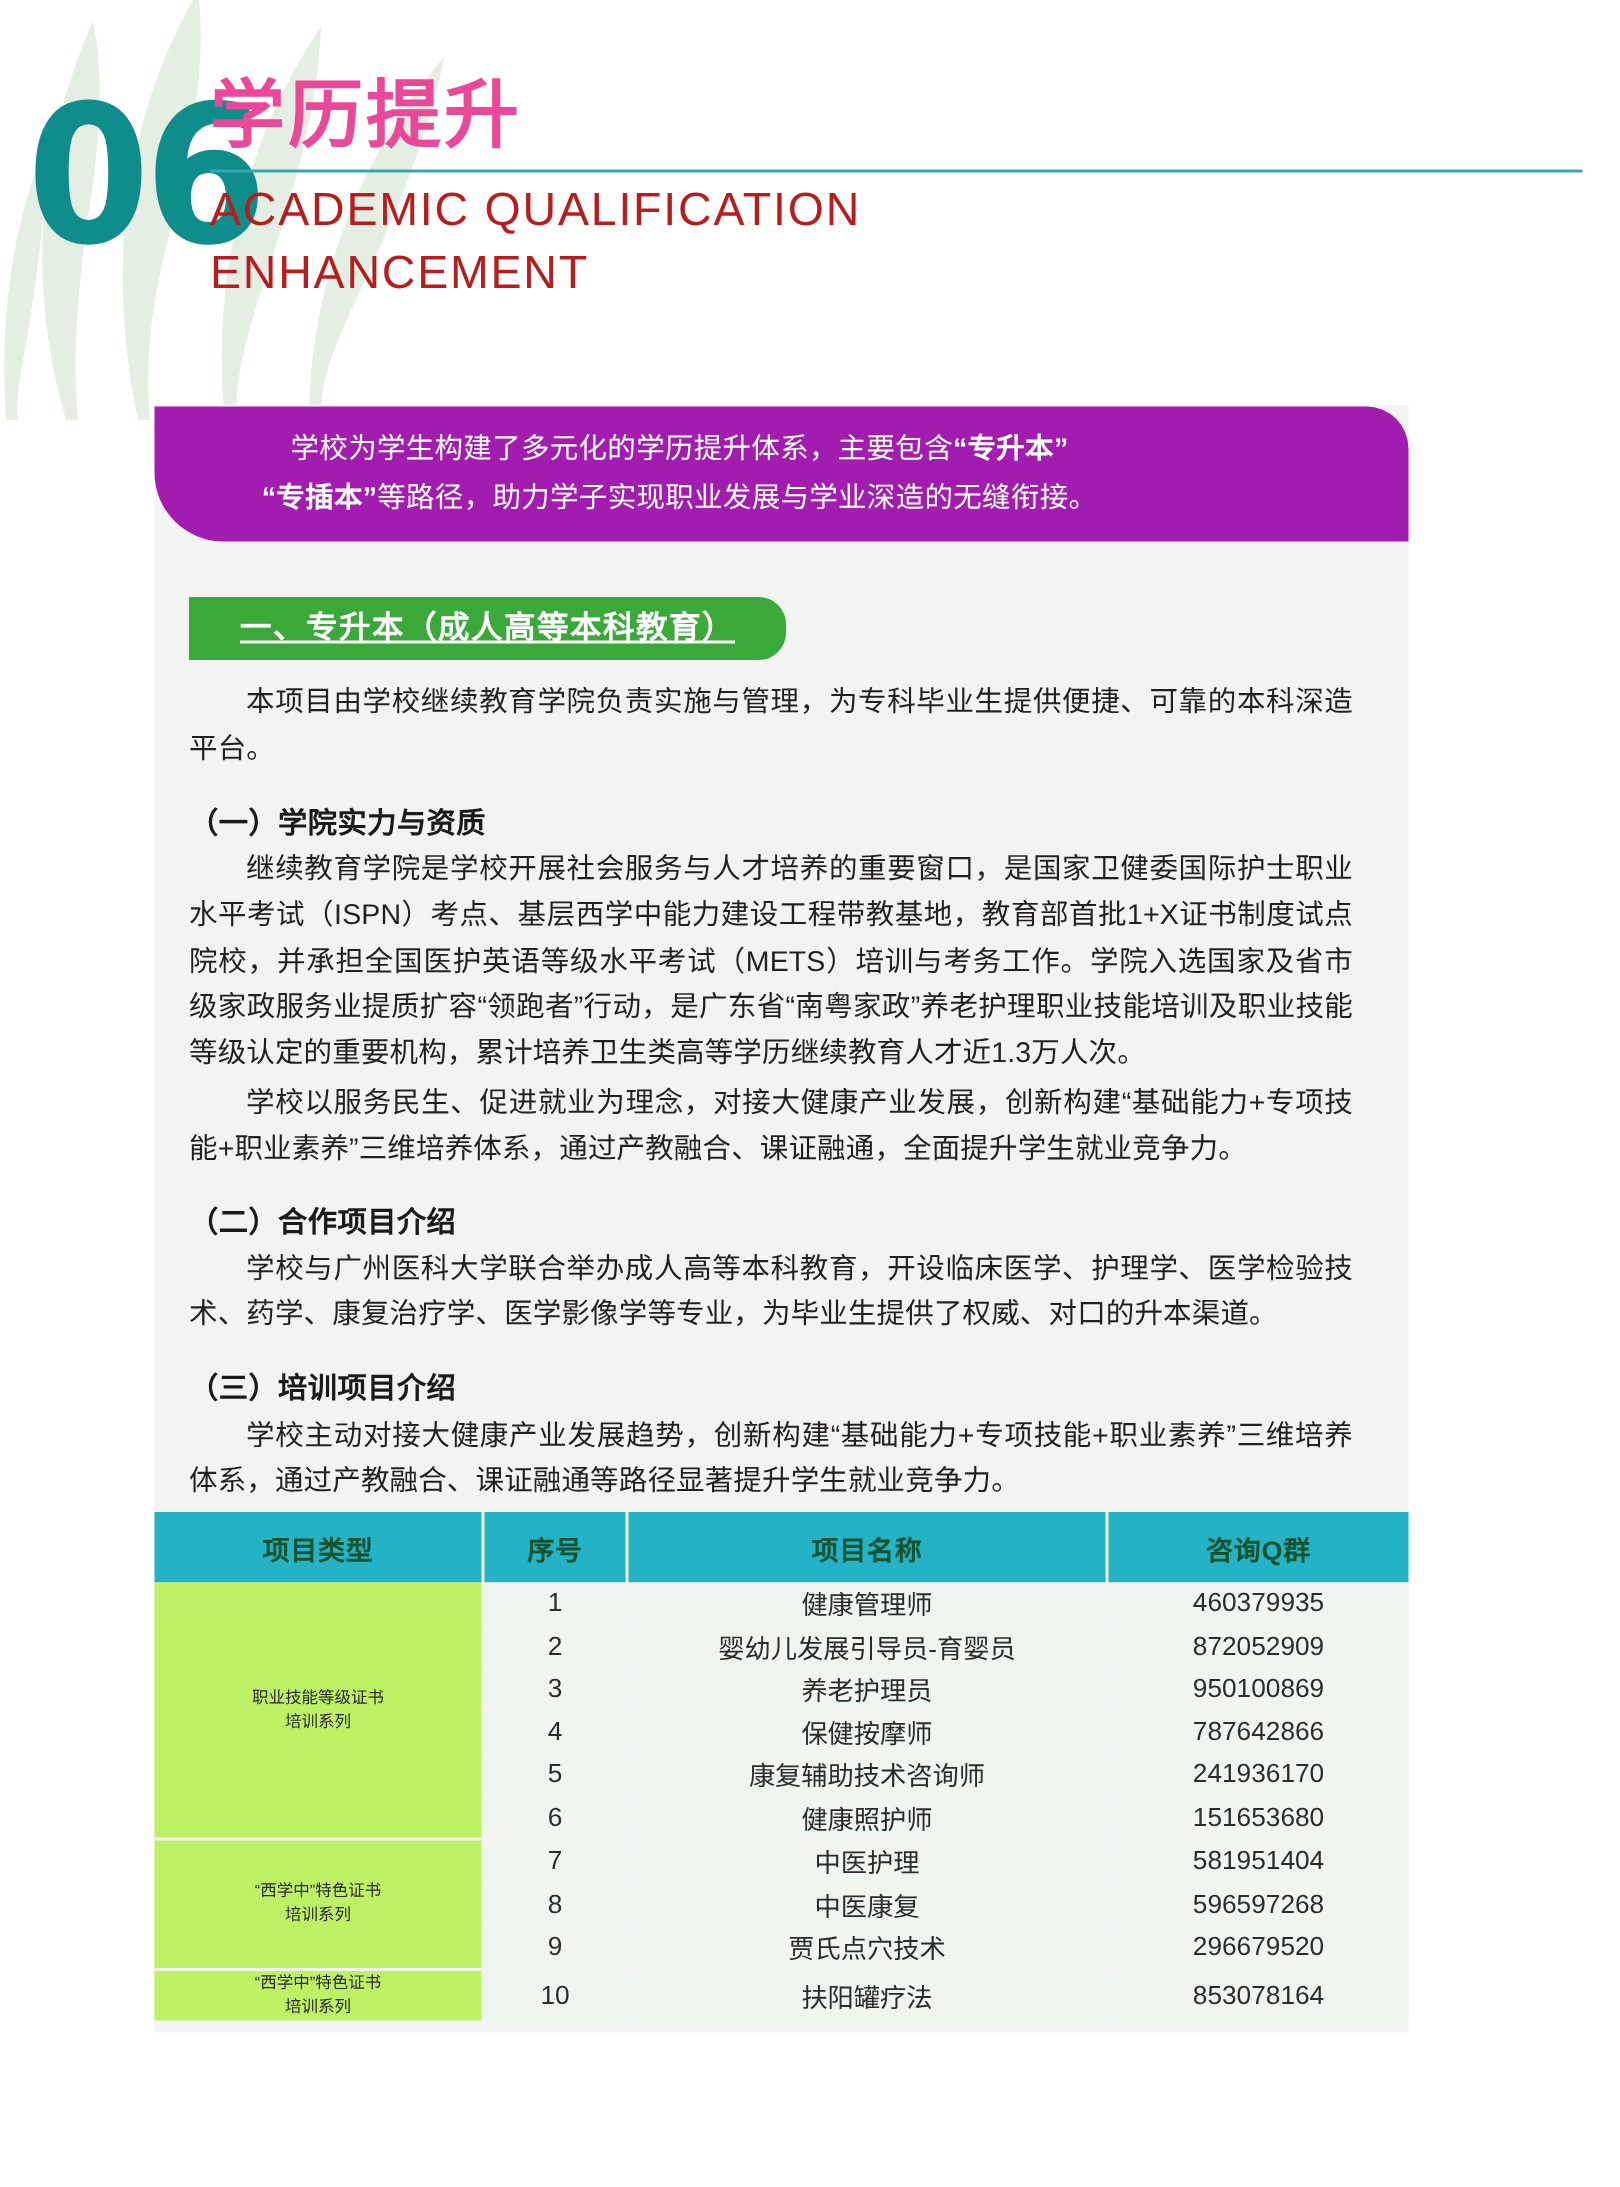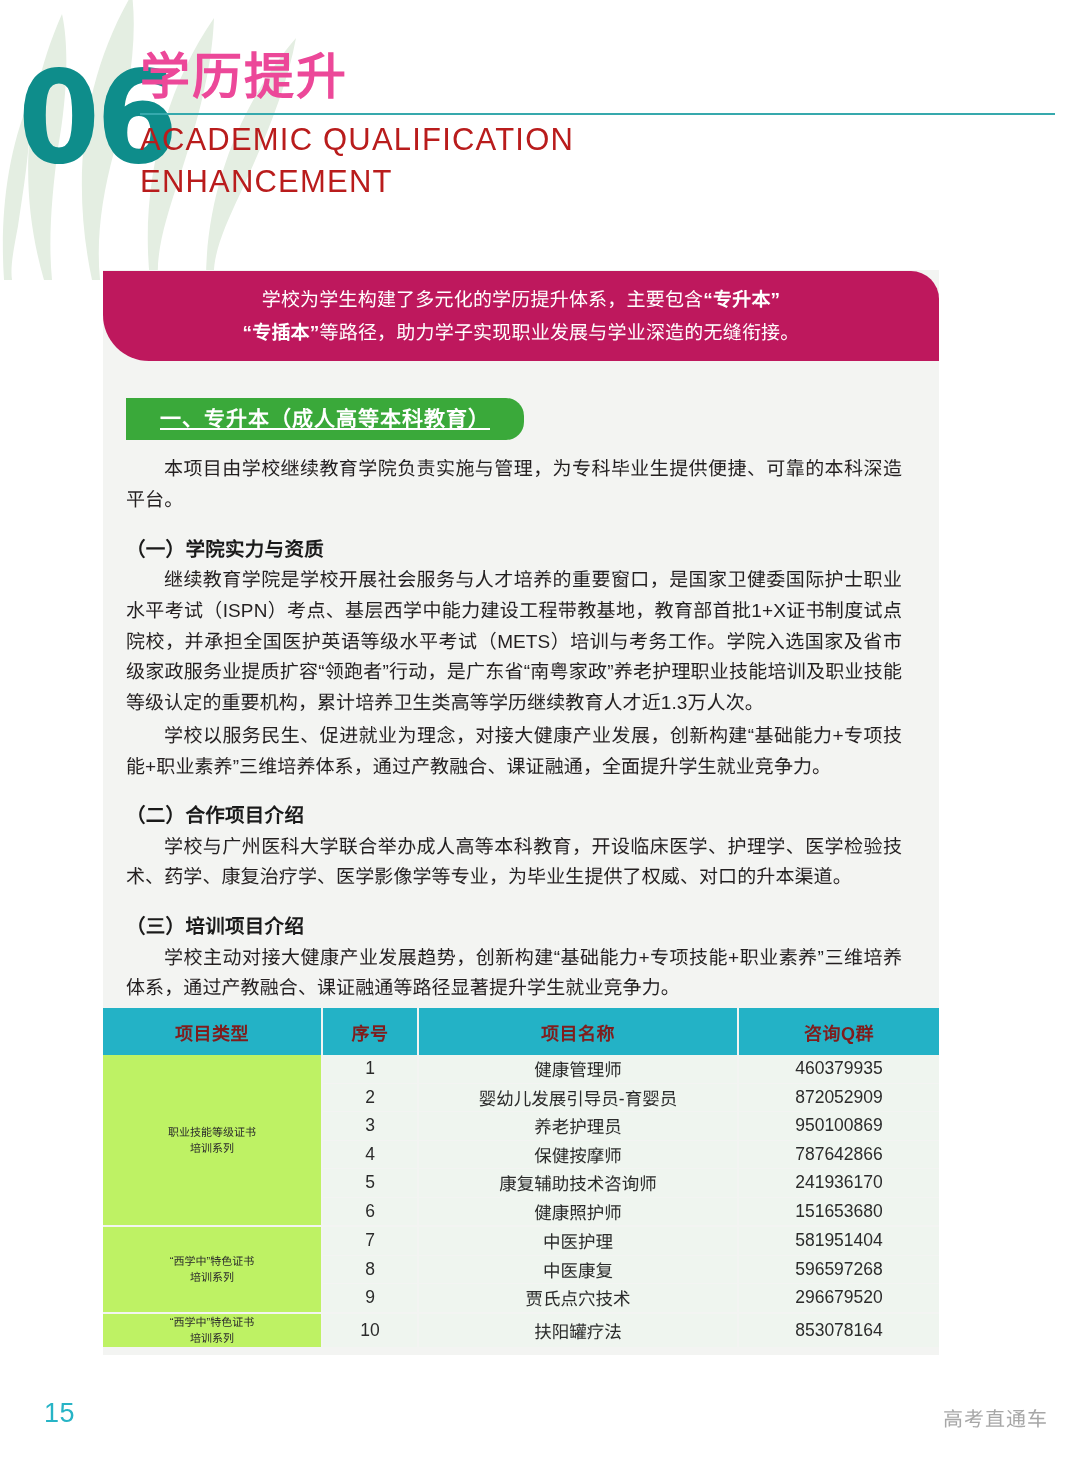--- a/index.html
+++ b/index.html
@@ -99,26 +99,26 @@
     z-index: 1;
   }
 
   
   .intro-banner {
     position: absolute;
     left: 103px;
     top: 271px;
     width: 836px;
     height: 90px;
-    background: #be185d;
+    background: #a21caf;
     border-radius: 0 28px 0 46px;
     z-index: 3;
     display: flex;
     align-items: center;
-    justify-content: center;
+    justify-content: flex-start;
   }
   .intro-text {
     width: 700px;
     text-align: center;
     color: #ffffff;
     font-size: 19px;
     line-height: 1.75;
     letter-spacing: 0.2px;
   }
   .intro-text b { font-weight: 700; }
@@ -184,21 +184,21 @@
     table-layout: fixed;
     font-size: 17px;
   }
   table.proj-table col.c1 { width: 219px; }
   table.proj-table col.c2 { width: 96px; }
   table.proj-table col.c3 { width: 320px; }
   table.proj-table col.c4 { width: 201px; }
 
   table.proj-table th {
     background: #23b2c6;
-    color: #7f1d1d;
+    color: #14532d;
     font-size: 18px;
     font-weight: 700;
     height: 45px;
     text-align: center;
     border-right: 2px solid #f3f4f2;
     letter-spacing: 0.5px;
   }
   table.proj-table th:last-child { border-right: none; }
 
   table.proj-table td {
@@ -370,18 +370,14 @@
           <tr class="grp-end">
             <td class="cat" rowspan="1">“西学中”特色证书<br>培训系列</td>
             <td>10</td>
             <td>扶阳罐疗法</td>
             <td>853078164</td>
           </tr>
         </tbody>
     </table>
   </div>
 
-  <div class="footer">
-    <div class="page-number">15</div>
-    <div class="watermark">高考直通车</div>
-  </div>
 
 </div>
 
 </body></html>

